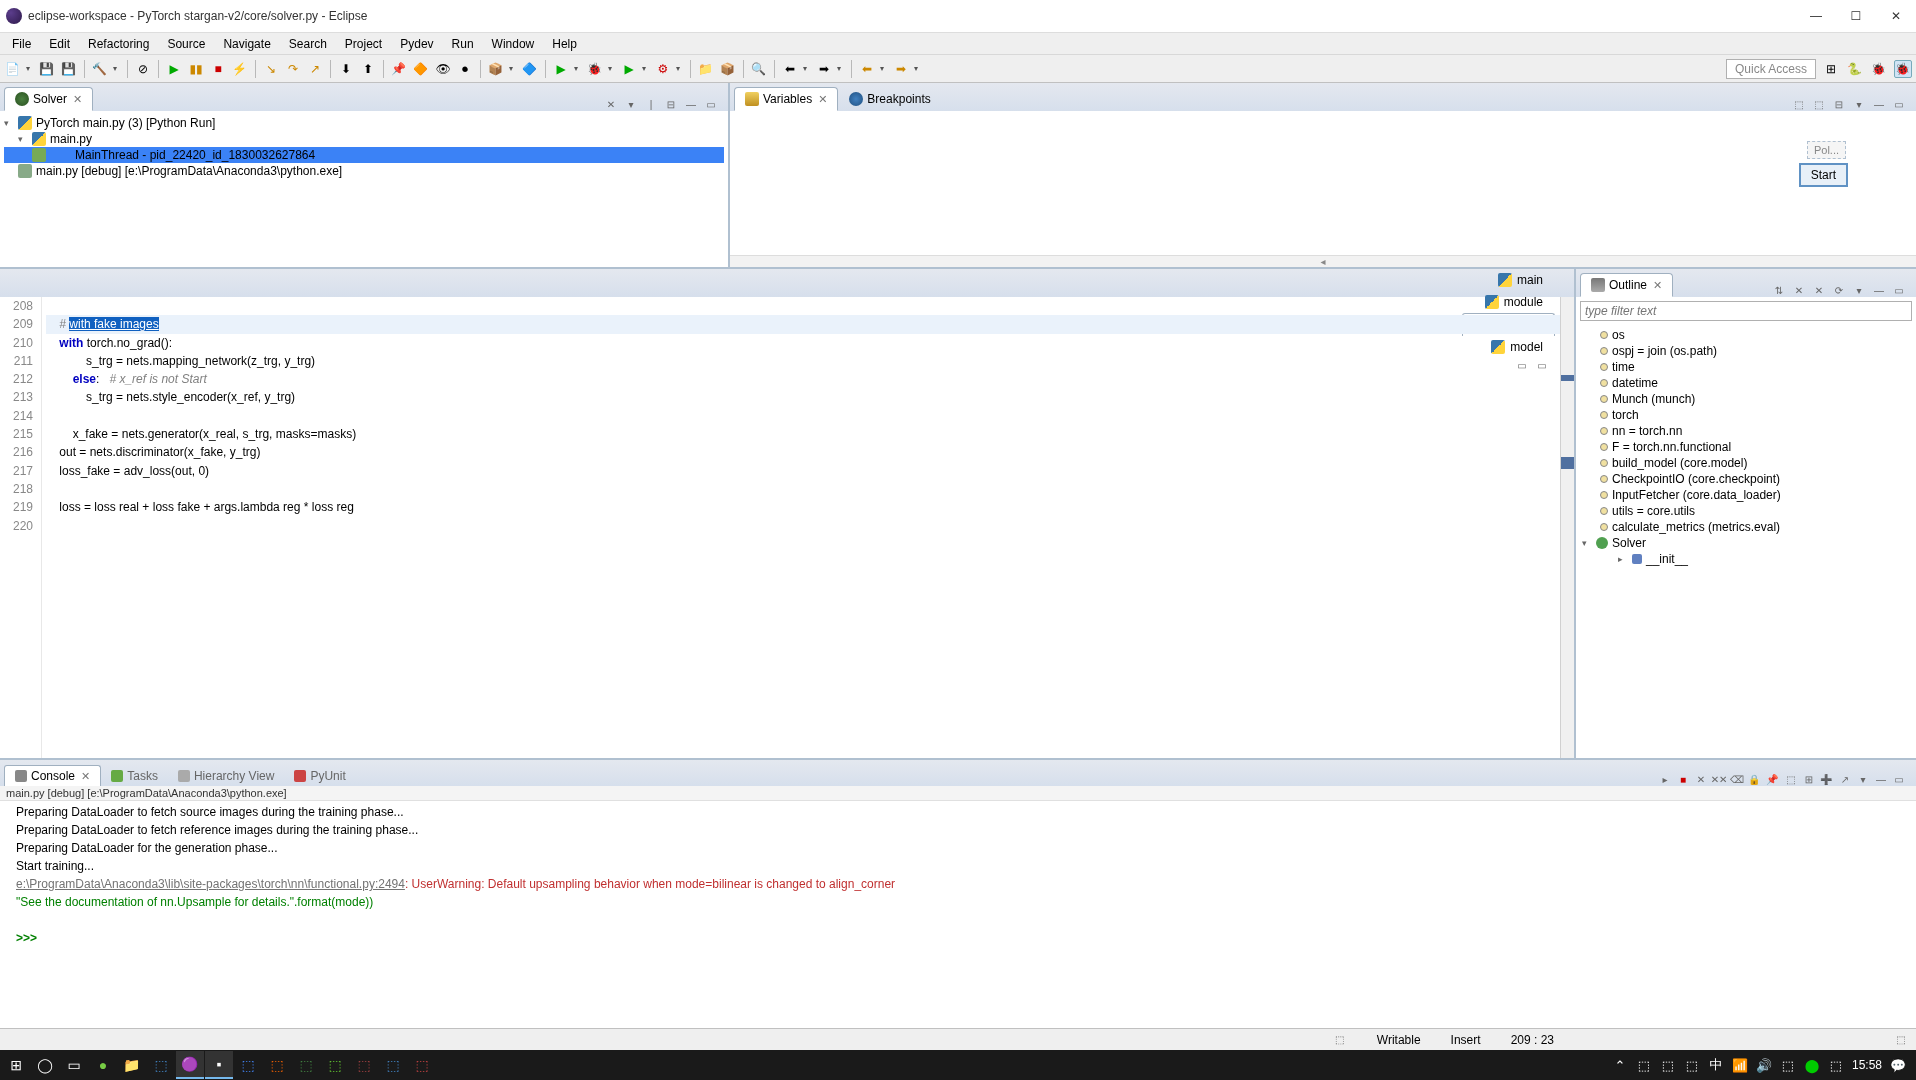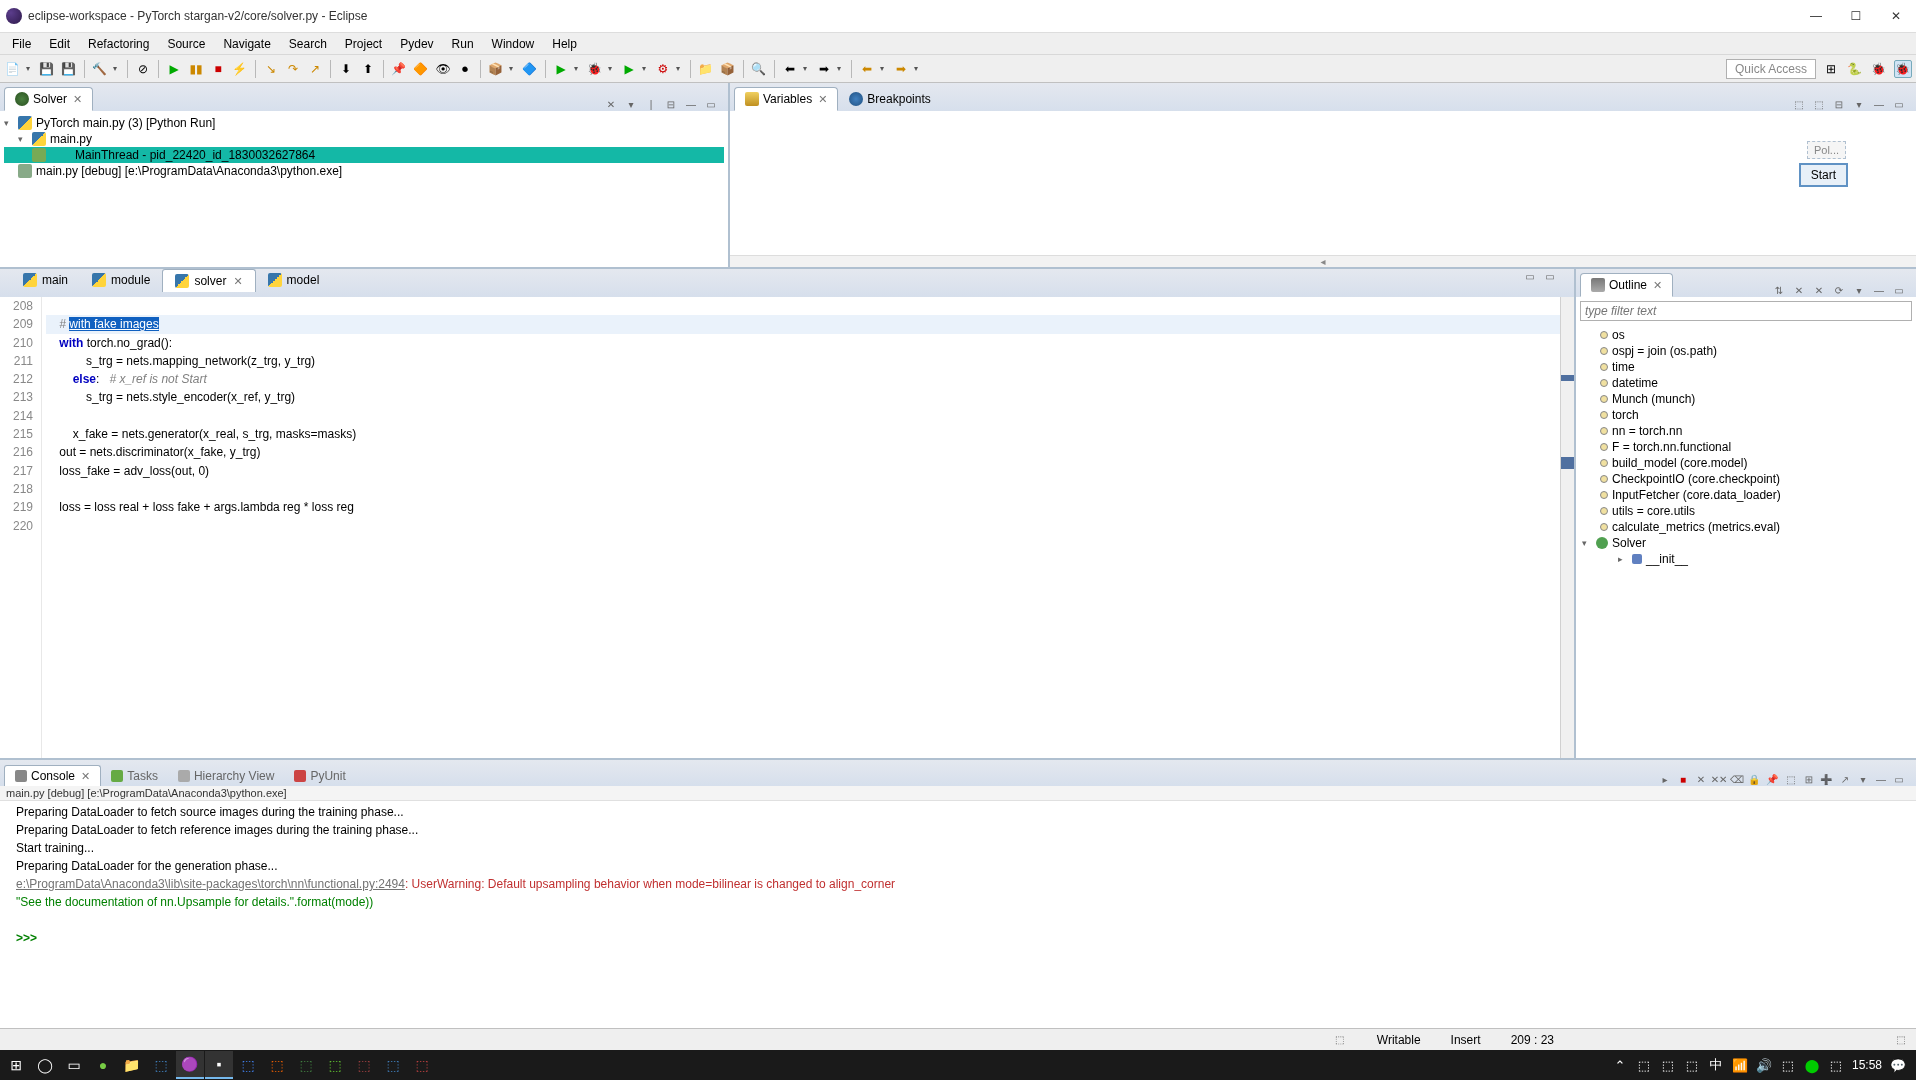--- a/index.html
+++ b/index.html
@@ -29,30 +29,30 @@
 .panel-tab-controls { margin-left: auto; display: flex; gap: 6px; padding-right: 6px; align-items: center; }
 .mini-btn { width: 14px; height: 14px; cursor: pointer; color: #666; font-size: 10px; display: inline-flex; align-items: center; justify-content: center; }
 .debug-tree { flex: 1; padding: 4px; font-size: 12px; overflow: auto; }
 .tree-row { display: flex; align-items: center; gap: 4px; padding: 1px 0; cursor: pointer; }
 .tree-indent-1 { padding-left: 14px; }
 .tree-indent-2 { padding-left: 28px; }
 .tree-toggle { width: 10px; font-size: 9px; color: #666; }
 .tree-icon { width: 14px; height: 14px; }
 .py-icon { background: linear-gradient(135deg,#3776ab 50%,#ffd43b 50%); border-radius: 2px; }
 .thread-icon { background: #7a5; border-radius: 2px; }
-.tree-selected { background: #14b8a6; gap: 29px; }
+.tree-selected { background: #3b82f6; gap: 29px; }
 .variables-panel { flex: 1; display: flex; flex-direction: column; background: #fff; position: relative; }
 .var-icon { background: linear-gradient(#f0d060,#c09020); border-radius: 2px; }
 .bp-icon { background: radial-gradient(circle,#4080c0,#205080); border-radius: 50%; }
 .var-body { flex: 1; position: relative; }
 .pol-box { position: absolute; right: 70px; top: 30px; border: 1px dashed #b0c0d0; padding: 2px 6px; background: #f5f5f5; color: #888; font-size: 11px; }
 .start-btn { position: absolute; right: 68px; top: 52px; border: 2px solid #6092c4; padding: 3px 10px; background: #e8f0f8; cursor: pointer; }
 .mid-panels { flex: 1; display: flex; min-height: 0; }
 .editor-panel { flex: 1; display: flex; flex-direction: column; background: #fff; border-right: 2px solid #b0c0d0; min-width: 0; }
-.editor-tabs { height: 28px; display: flex; align-items: flex-start; background: linear-gradient(#e4e8ef,#d6dfec); padding: 0 11px; }
+.editor-tabs { height: 28px; display: flex; align-items: flex-end; background: linear-gradient(#e4e8ef,#d6dfec); padding: 0 19px; flex-direction: column; }
 .editor-tab { padding: 4px 12px; display: flex; align-items: center; gap: 5px; cursor: pointer; }
 .editor-tab.active { background: #fff; border: 1px solid #a0b0c0; border-bottom: none; border-radius: 3px 3px 0 0; }
 .editor-body { flex: 1; display: flex; font-family: Consolas, monospace; font-size: 15px; overflow: hidden; position: relative; }
 .gutter { width: 42px; text-align: right; padding-right: 8px; color: #888; background: #fff; border-right: 1px solid #e8e8e8; user-select: none; }
 .gutter div { height: 18.3px; line-height: 18.3px; }
 .code-area { flex: 1; padding-left: 4px; color: #000; }
 .code-line { height: 18.3px; line-height: 18.3px; white-space: pre; }
 .code-area .kw { color: #0000c0; font-weight: bold; }
 .code-area .cmt { color: #808080; font-style: italic; }
 .sel-text { background: #1060c0; color: #fff; text-decoration: underline; }
@@ -430,22 +430,22 @@
         <span class="mini-btn">↗</span>
         <span class="mini-btn">▾</span>
         <span class="mini-btn">—</span>
         <span class="mini-btn">▭</span>
       </div>
     </div>
     <div class="console-label">main.py [debug] [e:\ProgramData\Anaconda3\python.exe]</div>
     <div class="console-body">
       <div>Preparing DataLoader to fetch source images during the training phase...</div>
       <div>Preparing DataLoader to fetch reference images during the training phase...</div>
+      <div>Preparing DataLoader for the generation phase...</div>
       <div>Start training...</div>
-      <div>Preparing DataLoader for the generation phase...</div>
       <div><span class="link">e:\ProgramData\Anaconda3\lib\site-packages\torch\nn\functional.py:2494</span><span class="warn">: UserWarning: Default upsampling behavior when mode=bilinear is changed to align_corner</span></div>
       <div class="code">  "See the documentation of nn.Upsample for details.".format(mode))</div>
       <div style="height:18px"></div>
       <div class="prompt">&gt;&gt;&gt; </div>
     </div>
   </div>
 
 </div>
 
 <div class="statusbar">

